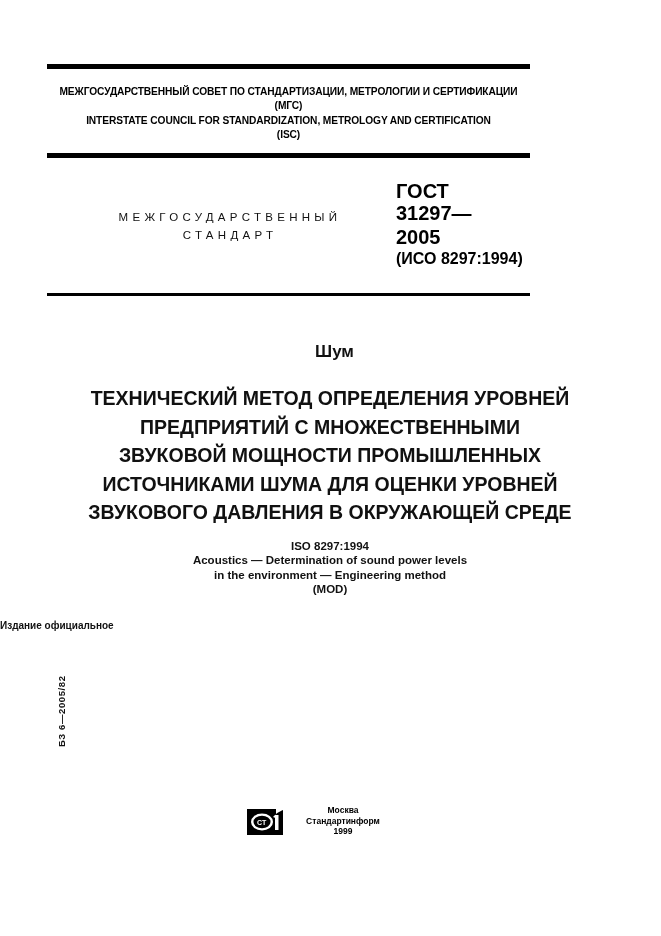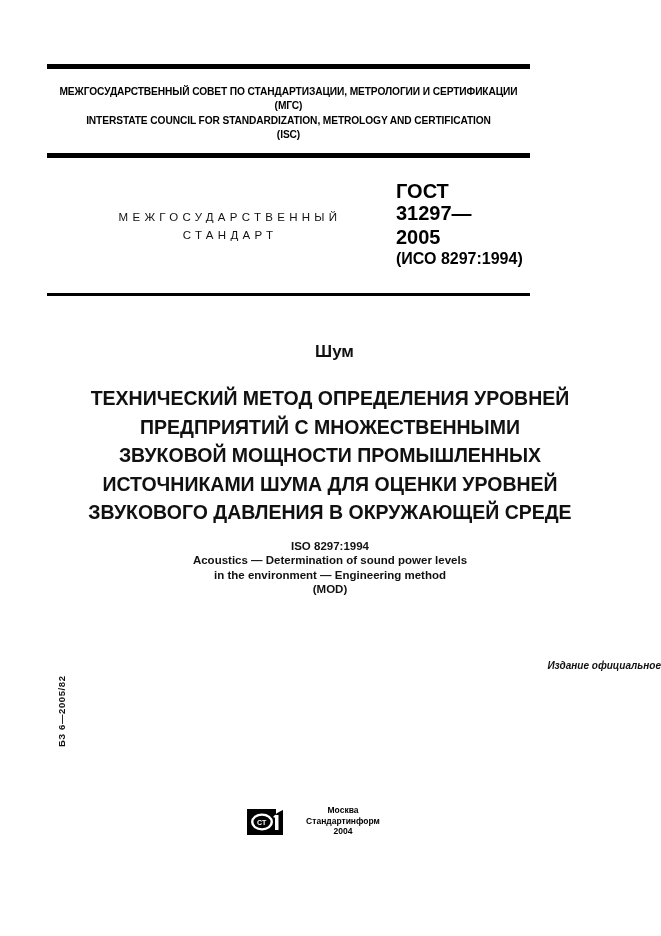--- a/index.html
+++ b/index.html
@@ -104,27 +104,26 @@
       font-size: 11.5px;
       line-height: 14.4px;
       color: #111;
     }
     .iso div { white-space: nowrap; }
 
     .edition {
       position: absolute;
       left: 0;
       width: 661px;
-      top: 660px;
-      text-align: right;
+      top: 620px;
+      text-align: left;
       font-weight: bold;
       font-size: 10px;
       line-height: 12px;
       color: #111;
-      font-style: italic;
     }
 
     .side-code {
       position: absolute;
       left: 57px;
       top: 747px;
       transform-origin: 0 0;
       transform: rotate(-90deg);
       font-weight: bold;
       font-size: 9.5px;
@@ -212,16 +211,16 @@
       <ellipse cx="16" cy="16" rx="8.5" ry="6.2" fill="#000"></ellipse>
       <text x="11" y="19" font-family="Liberation Sans, sans-serif" font-size="7" font-weight="bold" fill="#fff">СТ</text>
       <rect x="29" y="9" width="3.5" height="15" fill="#fff"></rect>
       <path d="M27 11 L29.5 8.5 L29.5 12 Z" fill="#fff"></path>
     </svg>
   </div>
 
   <div class="publisher">
     <div>Москва</div>
     <div>Стандартинформ</div>
-    <div>2004</div>
+    <div>1999</div>
   </div>
 
 </div>
 
 </body></html>

